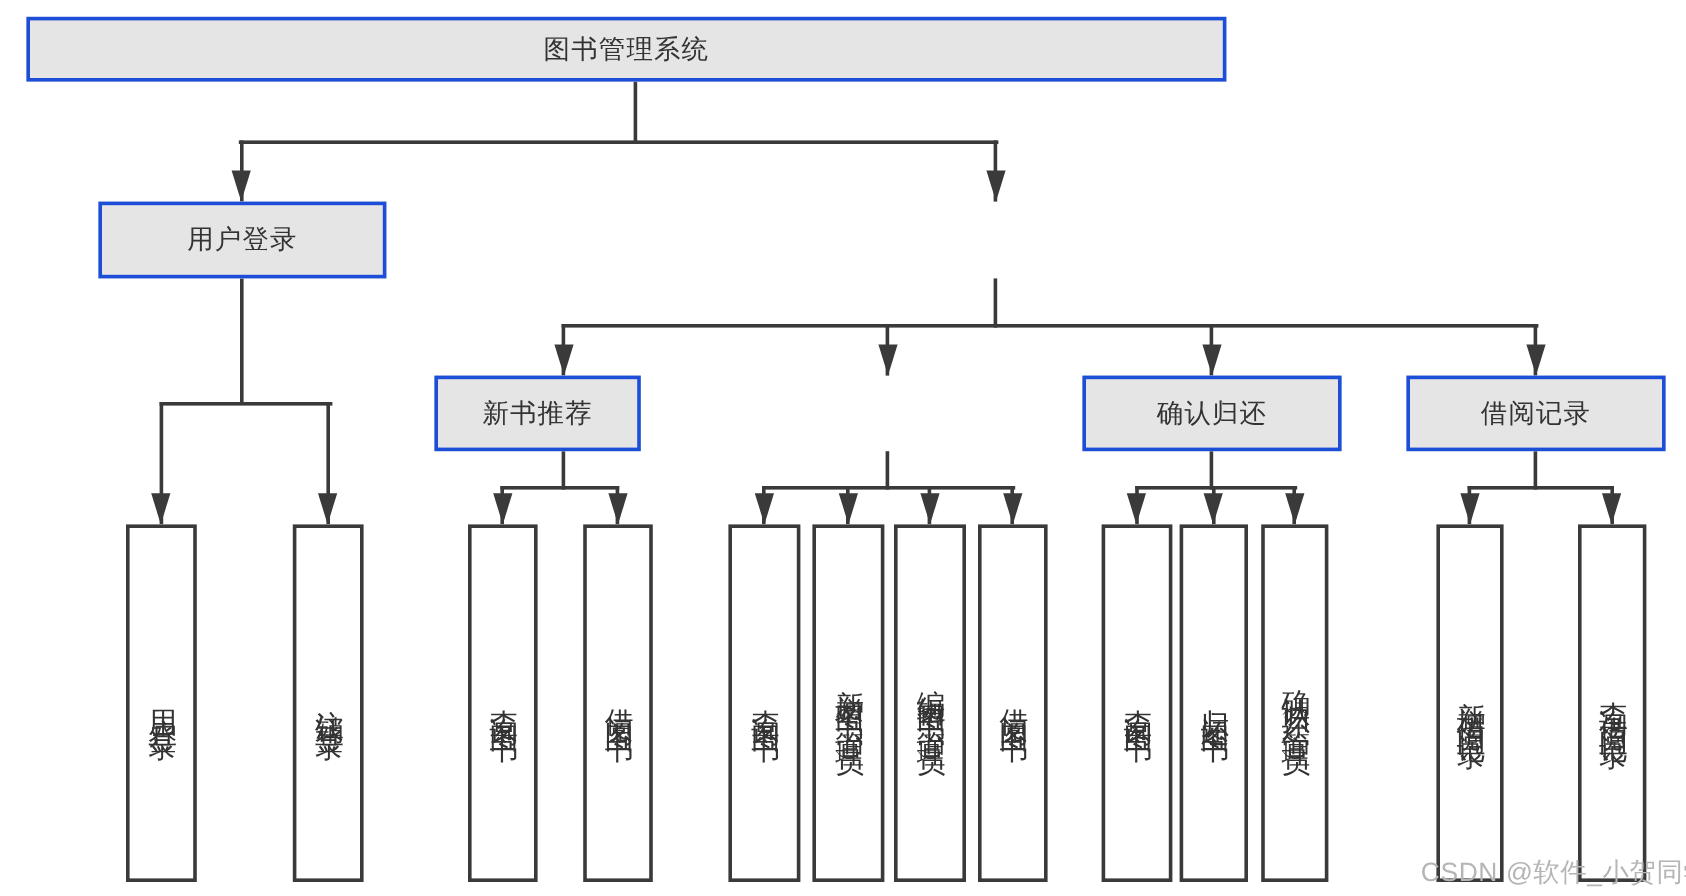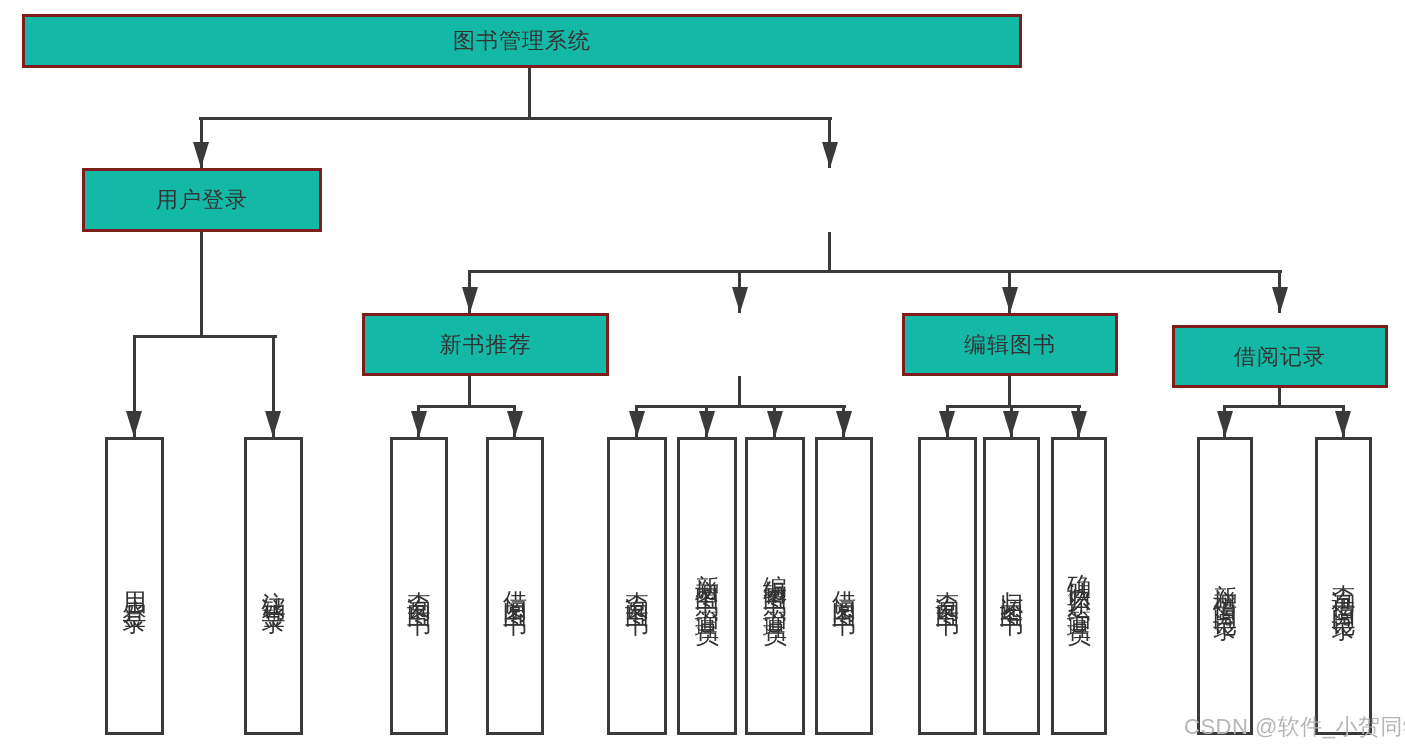--- a/index.html
+++ b/index.html
@@ -8,21 +8,21 @@
     font-family:"Liberation Sans","DejaVu Sans",sans-serif;color:#333333;
   }
   
   .vl{position:absolute;width:3px;background:#3a3a3a;}
   .hl{position:absolute;height:3px;background:#3a3a3a;}
   
   .ah{position:absolute;width:0;height:0;
       border-left:8px solid transparent;border-right:8px solid transparent;
       border-top:26px solid #3a3a3a;}
   
-  .hbox{position:absolute;box-sizing:border-box;border:3px solid #7f1d1d;background:#14b8a6;
+  .hbox{position:absolute;box-sizing:border-box;border:3px solid #1d4ed8;background:#e5e5e5;
         display:flex;align-items:center;justify-content:center;z-index:2;}
   .hbox span{font-size:22px;letter-spacing:1px;color:#333333;white-space:nowrap;}
   
   .vbox{position:absolute;box-sizing:border-box;border:3px solid #3a3a3a;background:#ffffff;
         top:437px;height:298px;display:flex;align-items:center;justify-content:center;z-index:2;}
   .vbox span{writing-mode:vertical-rl;text-orientation:mixed;font-size:24px;line-height:1;
              letter-spacing:7px;color:#333333;}
   .watermark{position:absolute;left:1184px;top:712px;font-size:22px;color:#b5b5b5;
              white-space:nowrap;z-index:5;letter-spacing:0.5px;}
 </style>
@@ -91,27 +91,27 @@
   <div class="ah" style="left:1335px;top:411px"></div>
 
   <div class="hbox" style="left:22px;top:14px;width:1000px;height:54px">
     <span>图书管理系统</span>
   </div>
 
   <div class="hbox" style="left:82px;top:168px;width:240px;height:64px">
     <span>用户登录</span>
   </div>
 
-  <div class="hbox" style="left:362px;top:313px;width:247px;height:63px">
+  <div class="hbox" style="left:362px;top:313px;width:172px;height:63px">
     <span>新书推荐</span>
   </div>
   <div class="hbox" style="left:902px;top:313px;width:216px;height:63px">
-    <span>编辑图书</span>
+    <span>确认归还</span>
   </div>
-  <div class="hbox" style="left:1172px;top:325px;width:216px;height:63px">
+  <div class="hbox" style="left:1172px;top:313px;width:216px;height:63px">
     <span>借阅记录</span>
   </div>
 
   <div class="vbox" style="left:105px;width:59px">
     <span>用户登录</span>
   </div>
   <div class="vbox" style="left:244px;width:59px">
     <span>注销登录</span>
   </div>
 

